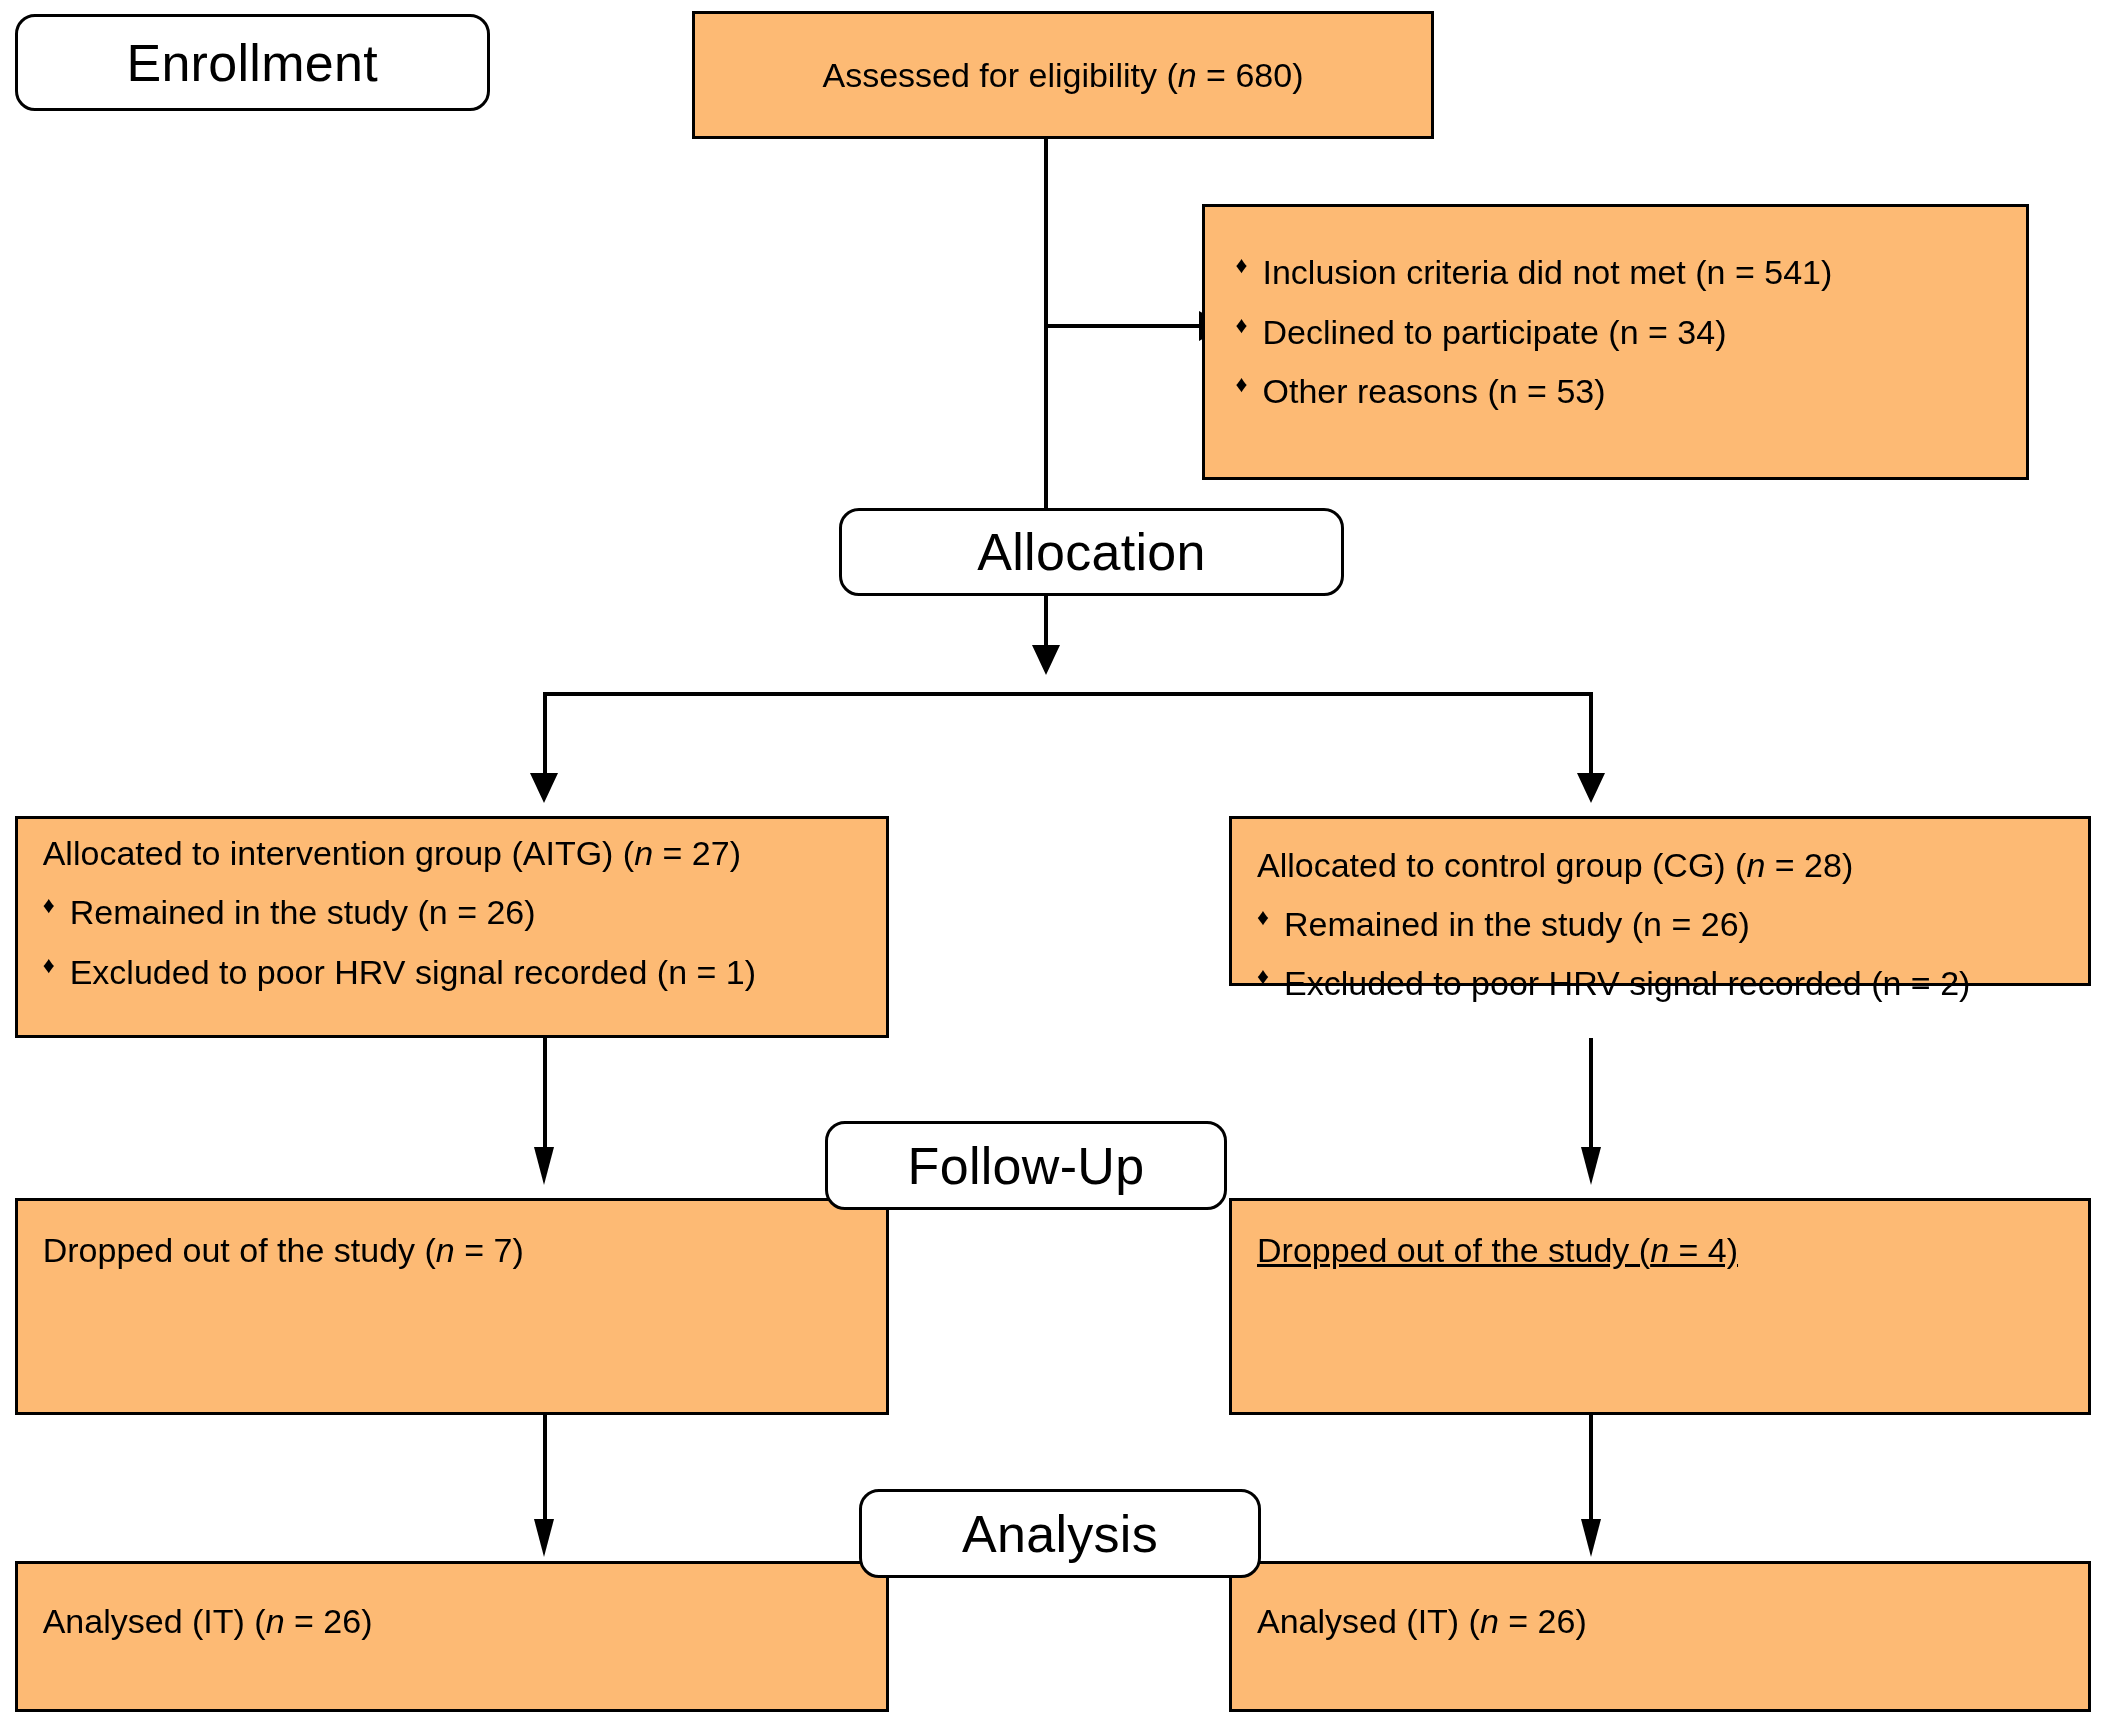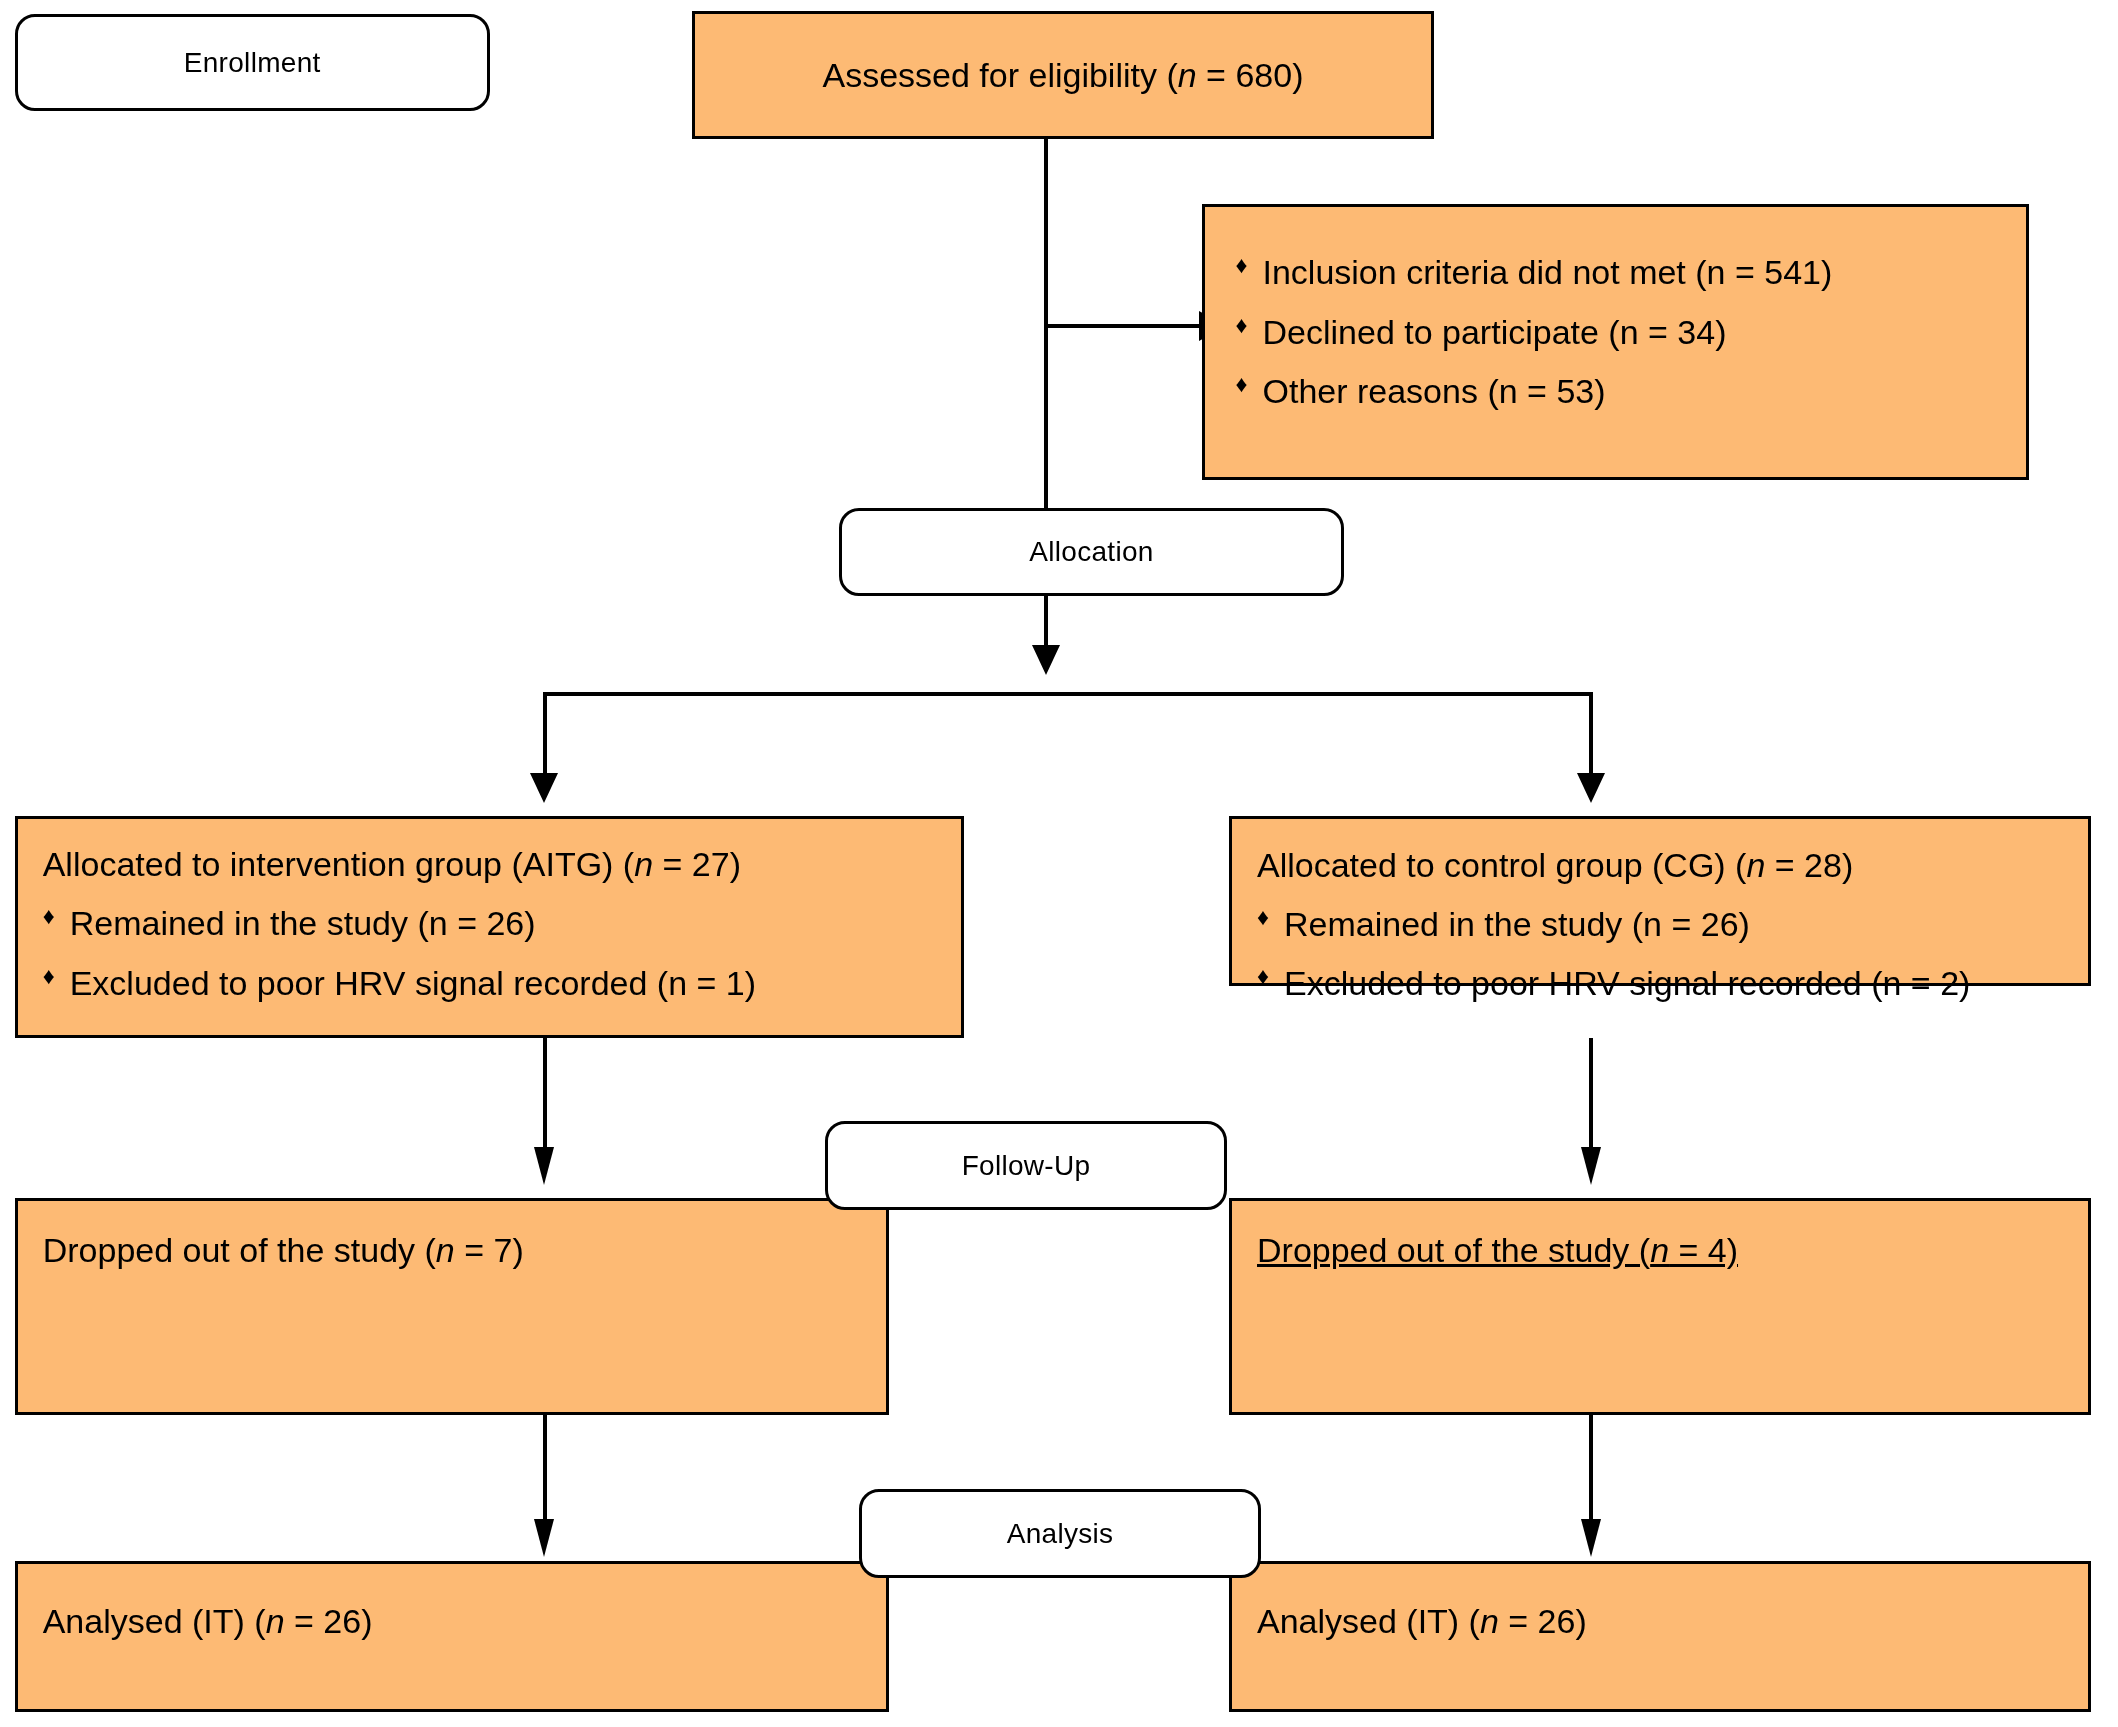--- a/index.html
+++ b/index.html
@@ -24,21 +24,21 @@
     box-sizing: border-box;
     border: 3.5px solid #000;
     border-radius: 20px;
     background: #ffffff;
     display: flex;
     align-items: center;
     justify-content: center;
     z-index: 6;
   }
   .rbox .rlabel {
-    font-size: 28px;
+    font-size: 52px;
     line-height: 1;
     letter-spacing: 0.3px;
     white-space: nowrap;
   }
 
   .sbox {                    
     position: absolute;
     box-sizing: border-box;
     border: 3.5px solid #000;
     background: #fdba74;
@@ -158,21 +158,21 @@
   <div class="arrow-down" style="left:1032px; top:645px;"></div>
 
   <div class="hline" style="left:543px; top:692px; width:1050px;"></div>
 
   <div class="vline" style="left:543px; top:692px; height:88px;"></div>
   <div class="arrow-down" style="left:530px; top:773px;"></div>
 
   <div class="vline" style="left:1589px; top:692px; height:88px;"></div>
   <div class="arrow-down" style="left:1577px; top:773px;"></div>
 
-  <div class="sbox" style="left:14.7px; top:816px; width:949px; height:222px; padding:23px 25px;">
+  <div class="sbox" style="left:14.7px; top:816px; width:874px; height:222px; padding:12px 25px;">
     <div class="btext">
       <span>Allocated to intervention group (AITG)  (</span><span class="it">n</span><span> = 27)</span>
     </div>
     <ul class="blist">
       <li>
         <span class="bullet">♦</span>
         <span>Remained  in the study (</span><span class="it">n</span><span> = 26)</span>
       </li>
       <li>
         <span class="bullet">♦</span>

